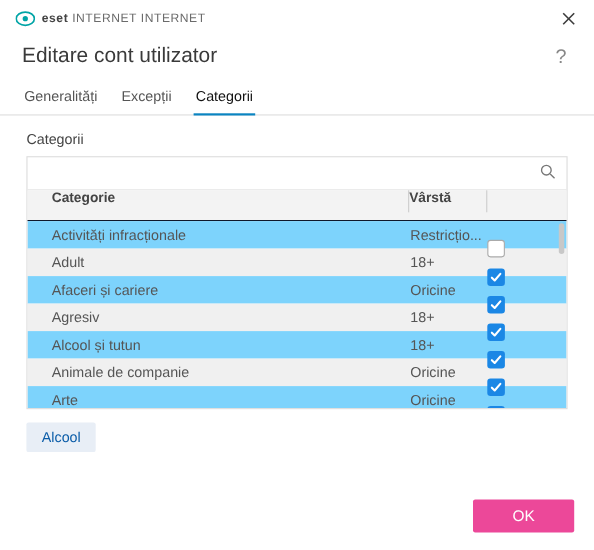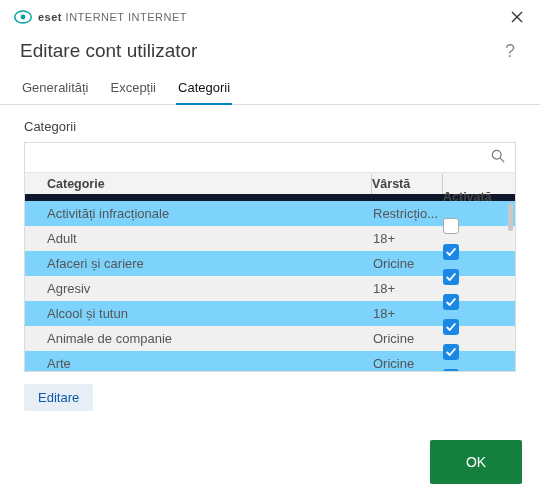--- a/index.html
+++ b/index.html
@@ -48,22 +48,22 @@
   }
   .search-row {
     height: 30px; display:flex; align-items:center; padding: 0 8px;
     border-bottom:1px solid #e6e6e6;
   }
   .search-row input {
     flex:1; border:none; outline:none; height:100%; font-size:13px; background:transparent;
   }
   .search-icon { color:#777; width:18px; text-align:center; }
   .thead {
-    display:flex; align-items:center; background:#f3f3f3; height:28px;
-    border-bottom:7px solid #0f172a; font-weight:600; color:#444; font-size:12.5px;
+    display:flex; background:#f3f3f3; height:28px;
+    border-bottom:1px solid #0f172a; font-weight:600; color:#444; font-size:12.5px;
     position:relative;
   }
   .col-drag { width:18px; }
   .col-cat { flex:1; padding-left:4px; }
   .col-age { width:70px; }
   .col-en  { width:72px;margin-top:27px; }
   .thead .divider { width:1px; background:#ccc; height:20px; }
   .rows-wrap { flex:1; overflow-y:hidden; position:relative; }
   .rows { }
   .row {
@@ -86,21 +86,21 @@
   }
   .copy-row { padding: 12px 24px 0 24px; }
   .copy-btn {
     background:#e8eef6; color:#0a5ca8; border:none; padding:6px 14px;
     font-size:13px; cursor:pointer; border-radius:2px;
   }
   .footer {
     margin-top:auto; padding: 14px 18px 16px 18px; display:flex; justify-content:flex-end;
   }
   .ok-btn {
-    background:#15803d; color:#fff; border:none; width:92px; height:44px;
+    background:#ec4899; color:#fff; border:none; width:92px; height:30px;
     font-size:14px; cursor:pointer; border-radius:2px;
   }
 </style>
 </head>
 <body>
 
 <div class="window">
 
   <div class="titlebar">
     <div class="logo">
@@ -224,20 +224,20 @@
                 <svg width="12" height="12" viewBox="0 0 14 14">
                   <polyline points="2.5,7.5 5.5,10.5 11.5,3.5" fill="none" stroke-width="2.2" stroke-linecap="round" stroke-linejoin="round"></polyline>
                 </svg>
               </span></div>
           </div>
         </div>
     </div>
   </div>
 
   <div class="copy-row">
-    <button class="copy-btn">Editare</button>
+    <button class="copy-btn">Alcool</button>
   </div>
 
   <div class="footer">
     <button class="ok-btn">OK</button>
   </div>
 
 </div>
 
 </body></html>

